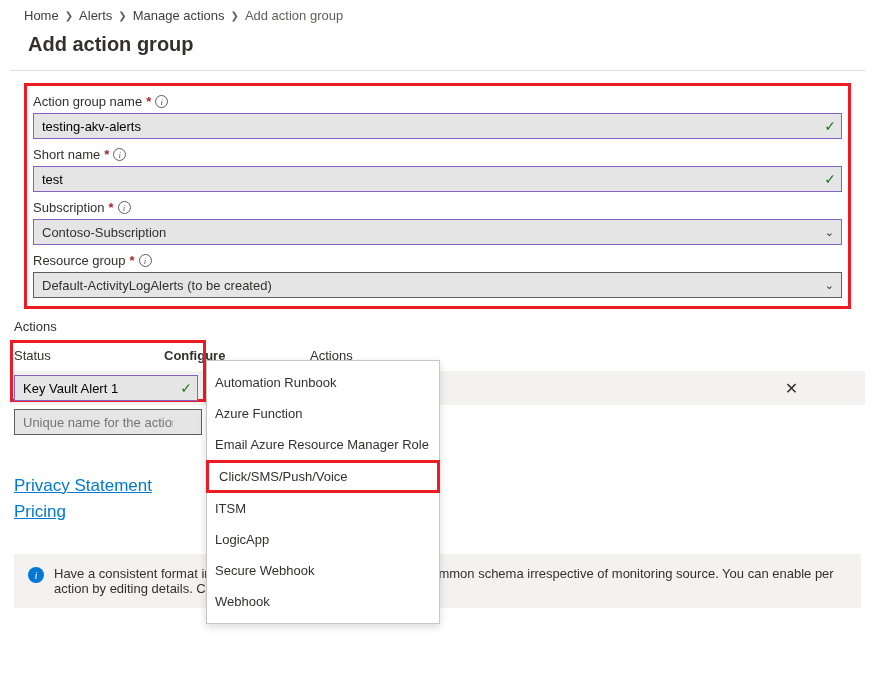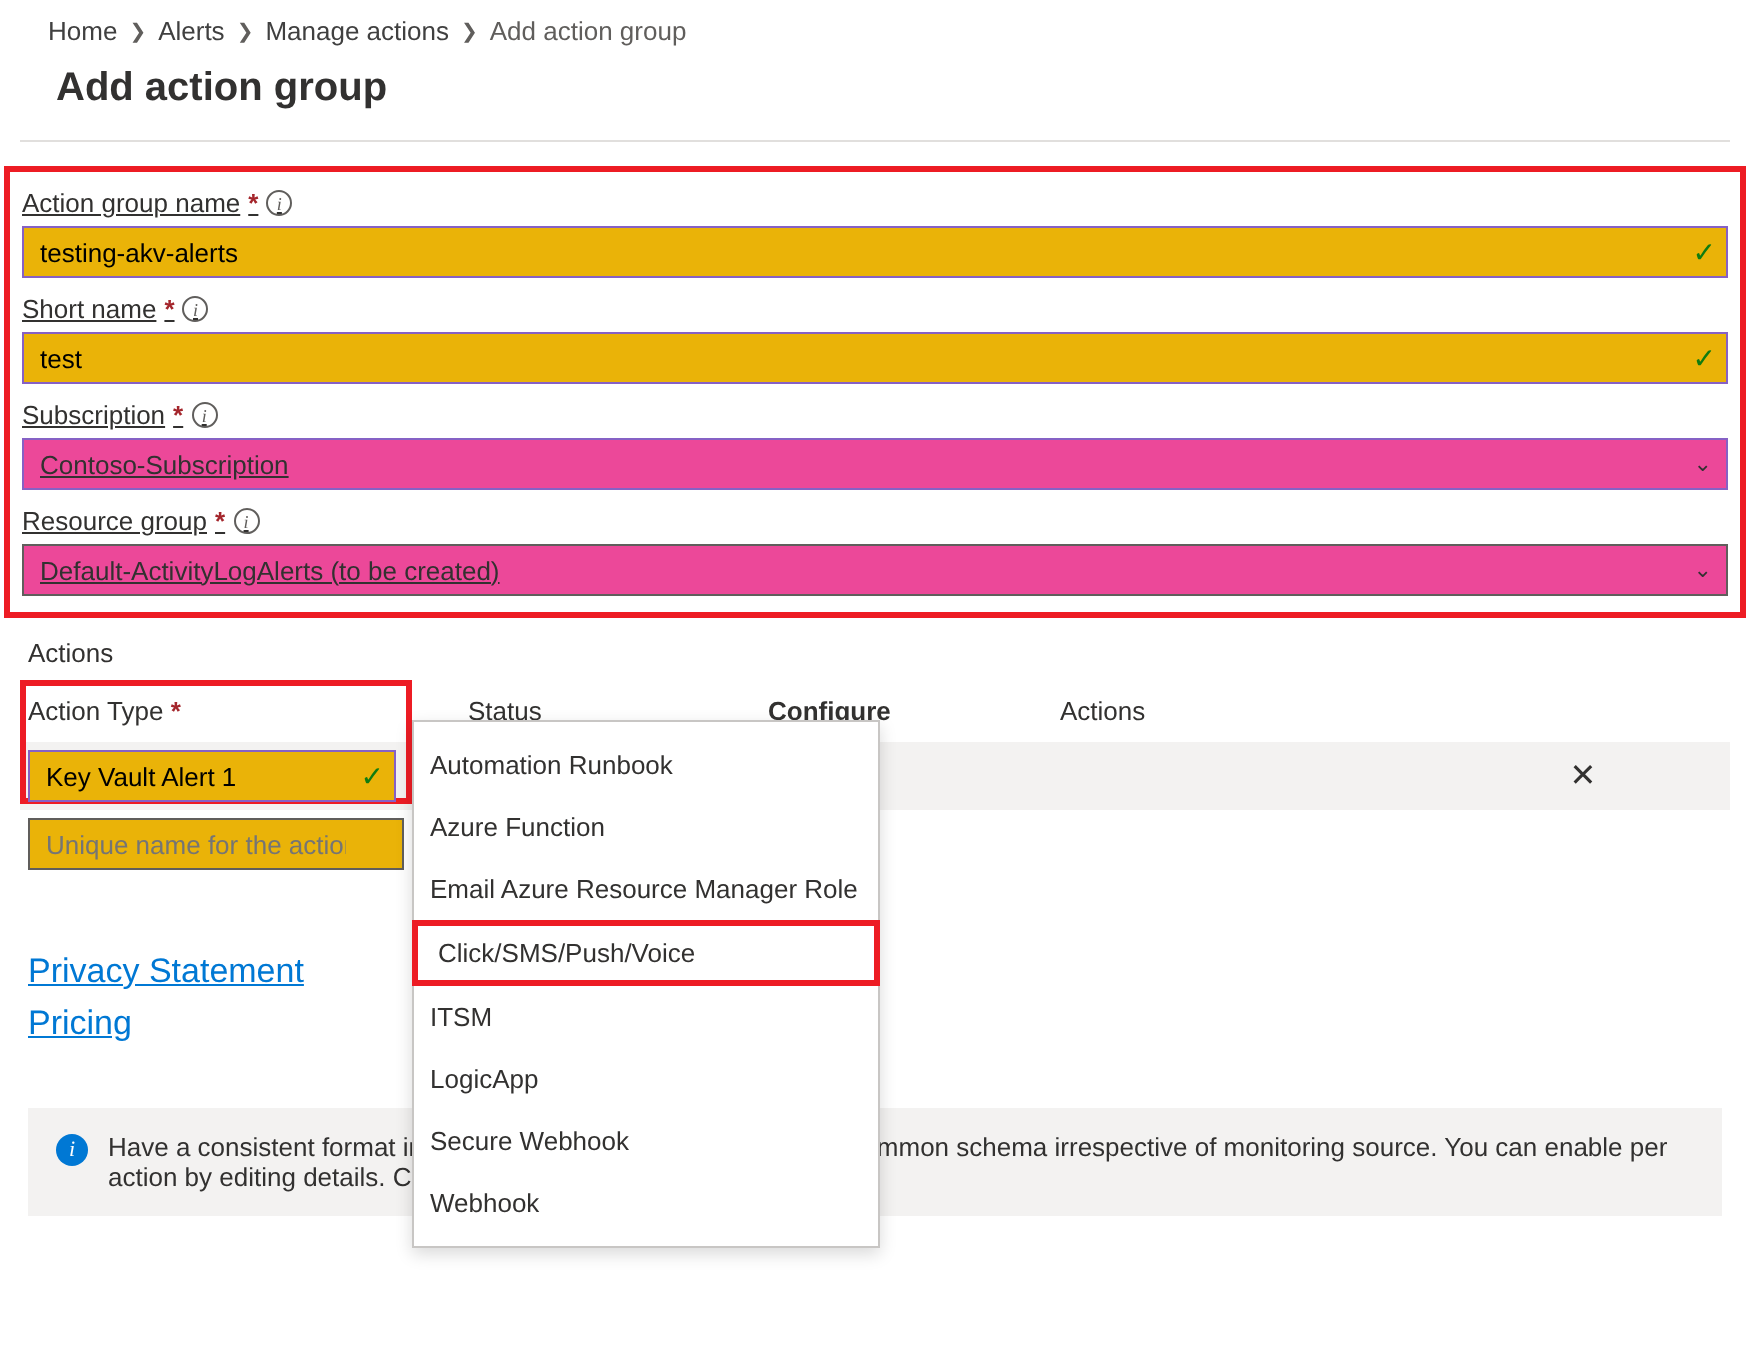--- a/index.html
+++ b/index.html
@@ -24,23 +24,22 @@
   .breadcrumb .chev { color: #605e5c; font-size: 10px; }
   .breadcrumb .current { color: #605e5c; }
   h1.page-title {
     font-size: 20px;
     font-weight: 600;
     padding: 4px 28px 14px;
   }
   .divider { border-top: 1px solid #e1dfdd; margin: 0 10px 12px; }
   .form-box {
     border: 3px solid #ed1c24;
-    margin: 0 2px 6px;
+    margin: 0 24px 6px;
     padding: 6px 6px 8px;
-    text-decoration: underline;
   }
   .field { margin-bottom: 6px; }
   .field-label {
     display: flex;
     align-items: center;
     gap: 4px;
     font-size: 13px;
     padding: 2px 0 4px;
   }
   .req { color: #a4262c; font-weight: 600; }
@@ -57,35 +56,35 @@
     color: #605e5c;
   }
   .input-wrap { position: relative; }
   .text-input, .select-input {
     width: 100%;
     height: 26px;
     padding: 3px 28px 3px 8px;
     font-size: 13px;
     font-family: inherit;
     border: 1px solid #605e5c;
-    background: #eab308;
+    background: #e5e5e5;
   }
   .text-input.valid { border-color: #8661c5; }
   .check-icon {
     position: absolute;
     right: 6px;
     top: 50%;
     transform: translateY(-50%);
     color: #107c10;
     font-size: 14px;
   }
   .select-input {
     appearance: none;
     -webkit-appearance: none;
-    background: #ec4899;
+    background: #e5e5e5;
   }
   .select-chev {
     position: absolute;
     right: 8px;
     top: 50%;
     transform: translateY(-50%);
     pointer-events: none;
     font-size: 11px;
     color: #323130;
   }
@@ -280,24 +279,20 @@
       <span class="select-chev">⌄</span>
     </div>
   </div>
 </div>
 
 <div class="section-label">Actions</div>
 
 <div class="actions-table">
   <div class="red-small"></div>
   <div class="thead">
-    <div class="th-type">
-      <span>Action Type</span>
-      <span class="req">*</span>
-    </div>
     <div class="th-status">Status</div>
     <div class="th-conf">Configure</div>
     <div class="th-act">Actions</div>
   </div>
 
   <div class="trow">
     <div class="td-name">
       <div class="input-wrap" style="width:184px">
         <input class="text-input valid" value="Key Vault Alert 1" style="">
         <span class="check-icon">✓</span>

